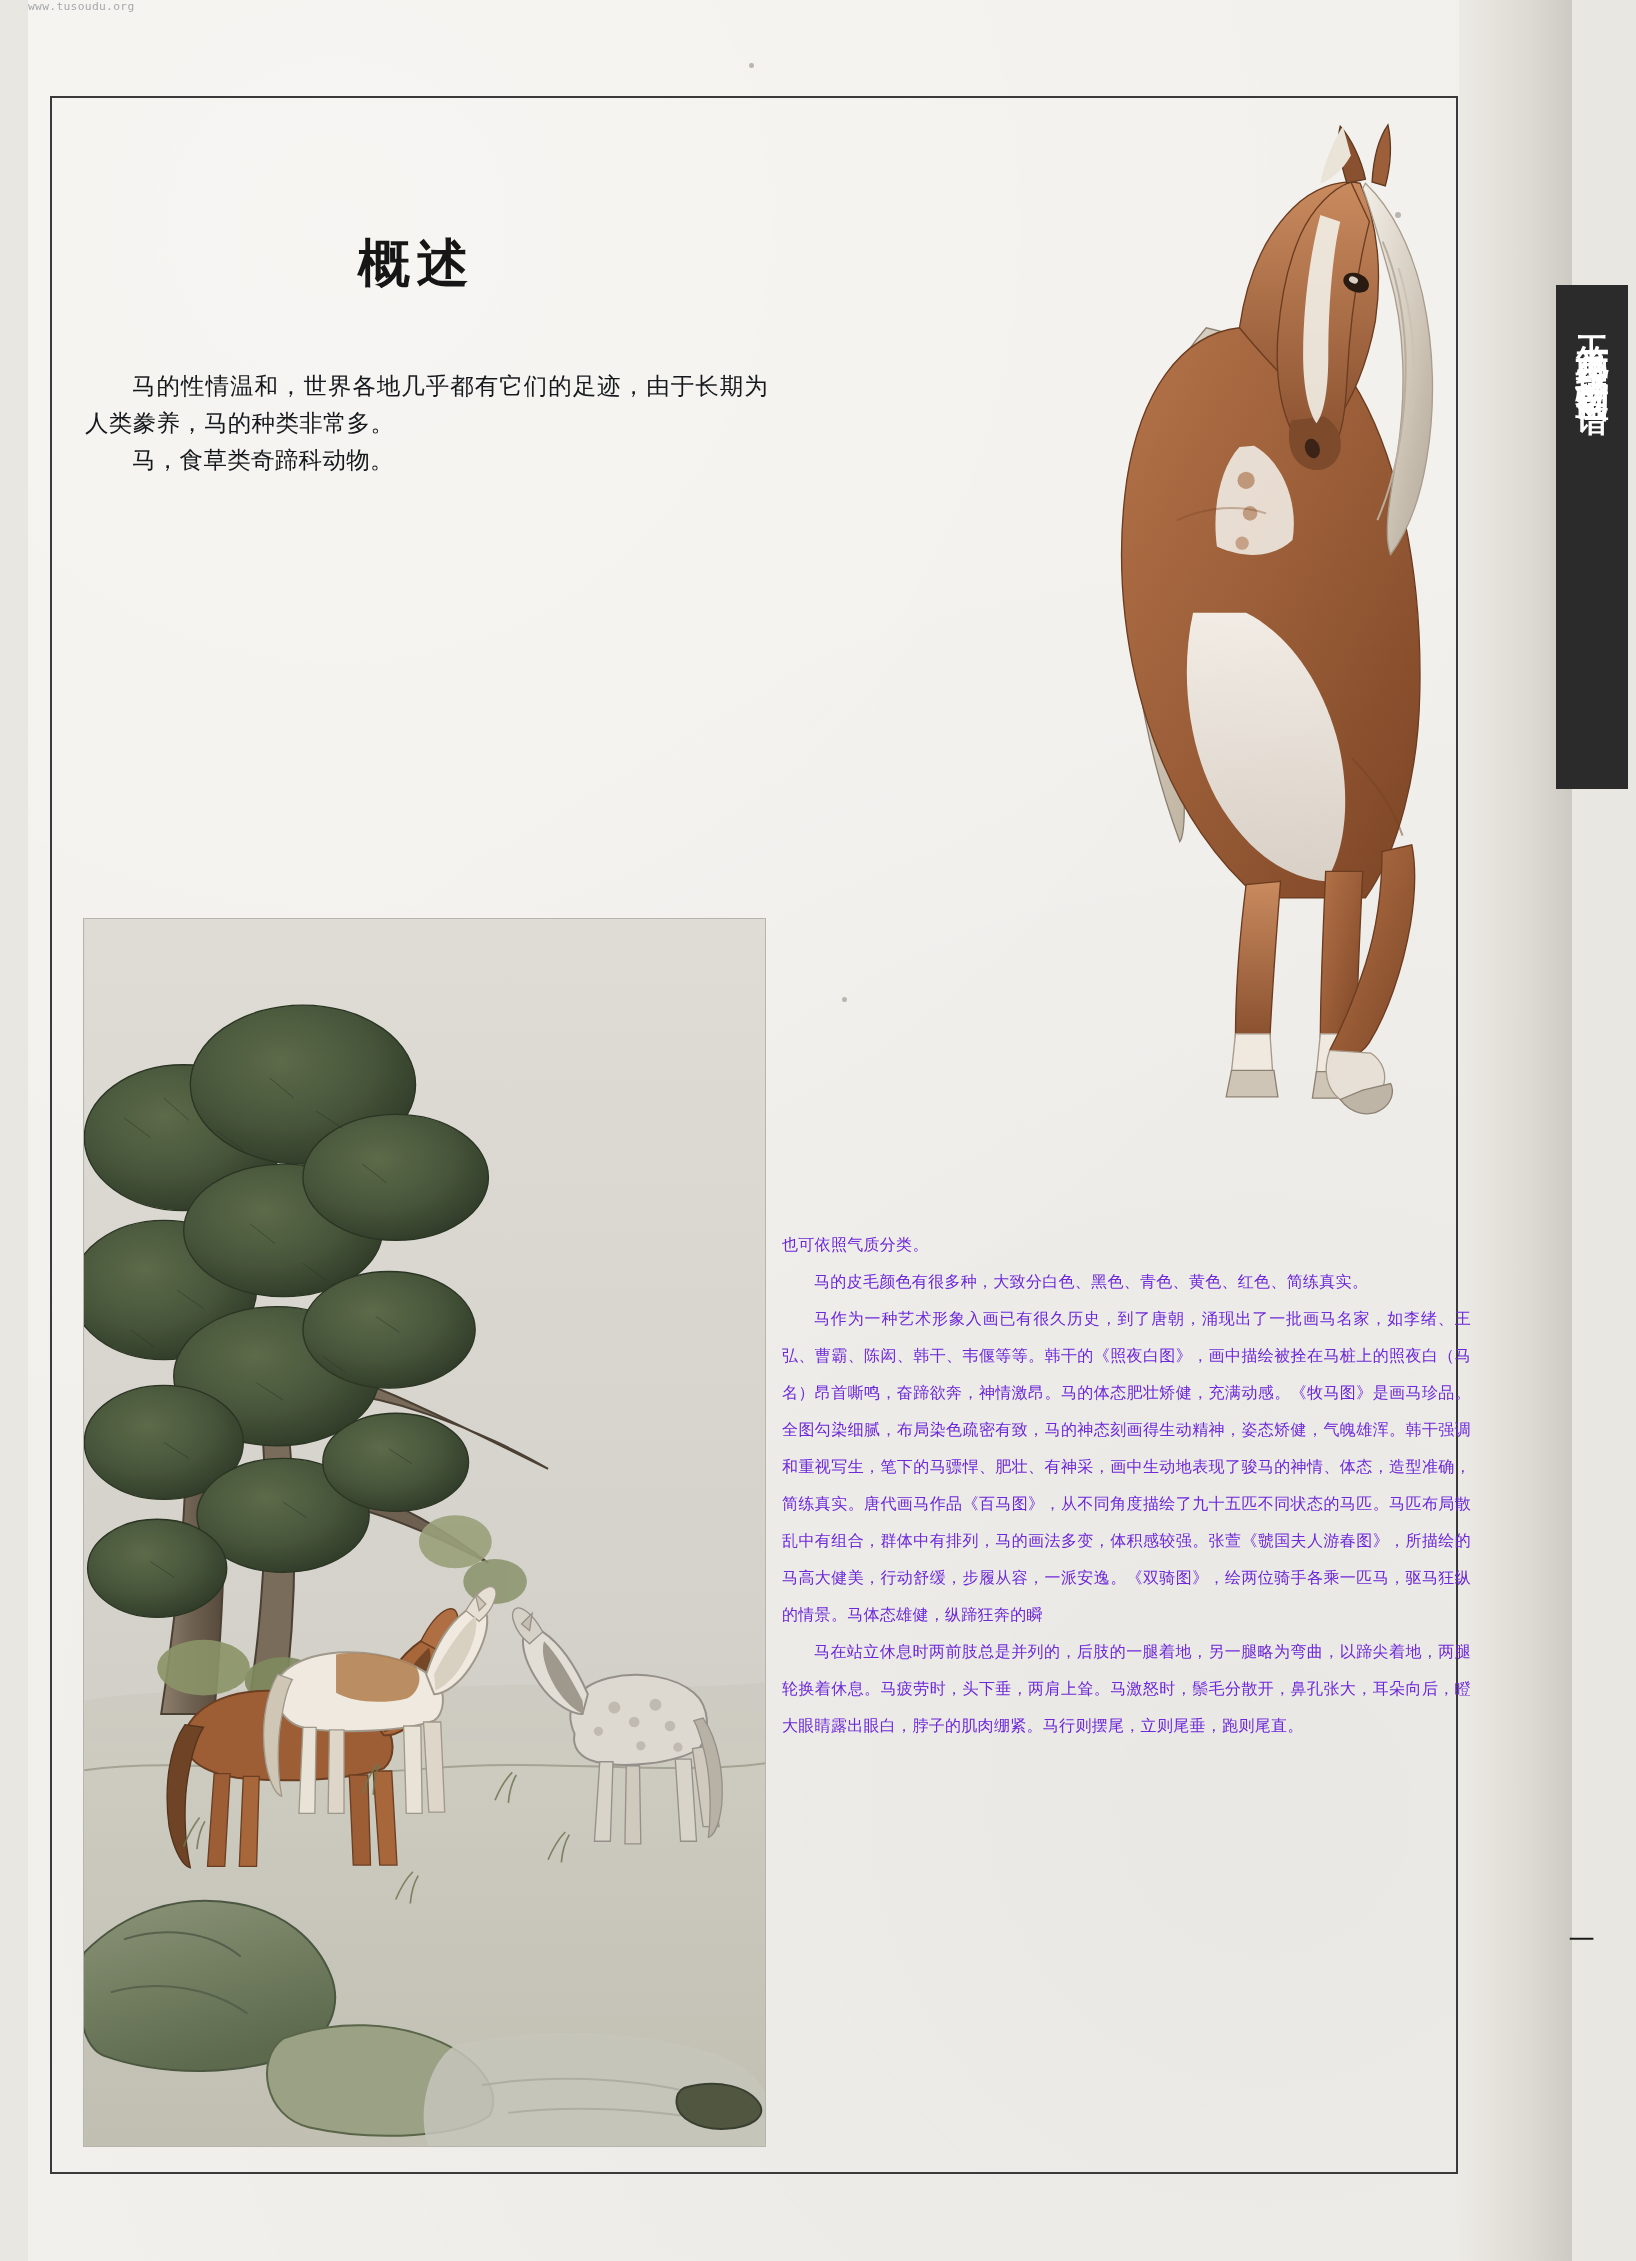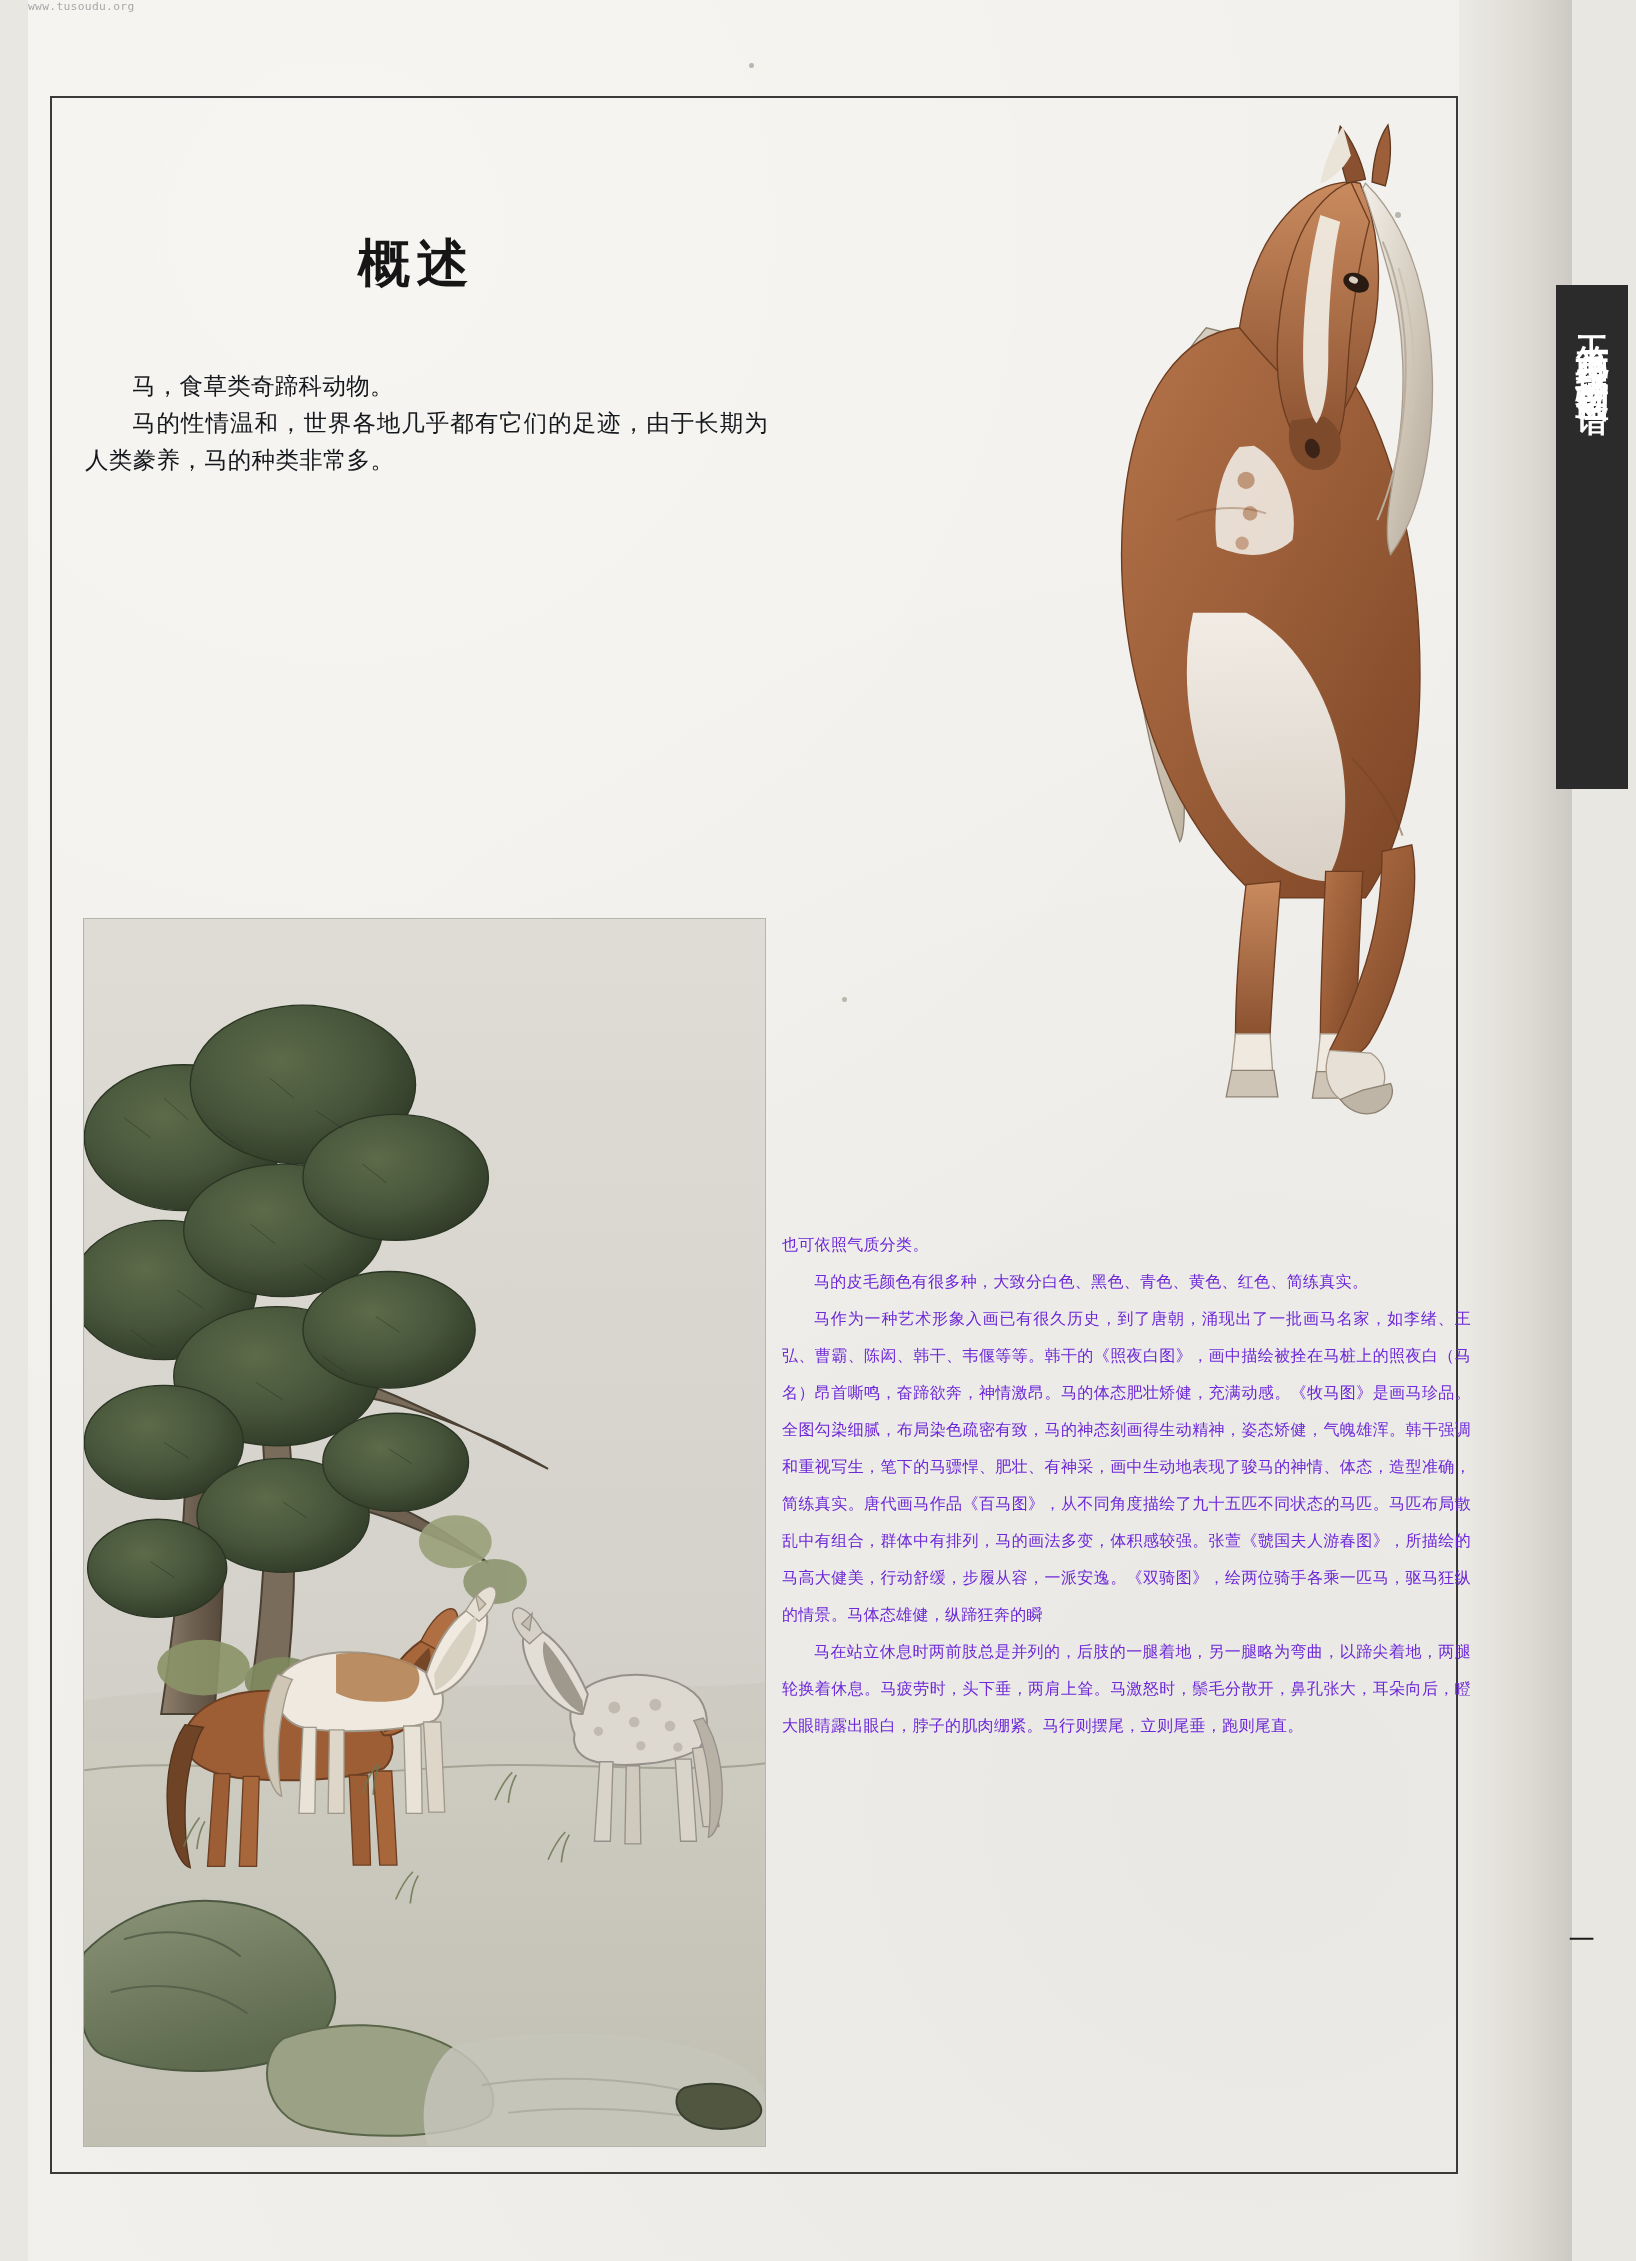--- a/index.html
+++ b/index.html
@@ -189,22 +189,22 @@
 
   <div class="speck" style="left:749px;top:63px;width:4.6px;height:4.6px;"></div>
   <div class="speck" style="left:1395px;top:212px;width:6px;height:6px;"></div>
   <div class="speck" style="left:842px;top:997px;width:4.6px;height:4.6px;"></div>
 
   <div class="frame"></div>
 
   <div class="heading">概述</div>
 
   <div class="col-left">
+    <p>马的性情温和，世界各地几乎都有它们的足迹，由于长期为人类豢养，马的种类非常多。</p>
     <p>马，食草类奇蹄科动物。</p>
-    <p>马的性情温和，世界各地几乎都有它们的足迹，由于长期为人类豢养，马的种类非常多。</p>
   </div>
 
   <div class="col-right">
     <p class="first">也可依照气质分类。</p>
     <p>马的皮毛颜色有很多种，大致分白色、黑色、青色、黄色、红色、简练真实。</p>
     <p>马作为一种艺术形象入画已有很久历史，到了唐朝，涌现出了一批画马名家，如李绪、王弘、曹霸、陈闳、韩干、韦偃等等。韩干的《照夜白图》，画中描绘被拴在马桩上的照夜白（马名）昂首嘶鸣，奋蹄欲奔，神情激昂。马的体态肥壮矫健，充满动感。《牧马图》是画马珍品。全图勾染细腻，布局染色疏密有致，马的神态刻画得生动精神，姿态矫健，气魄雄浑。韩干强调和重视写生，笔下的马骠悍、肥壮、有神采，画中生动地表现了骏马的神情、体态，造型准确，简练真实。唐代画马作品《百马图》，从不同角度描绘了九十五匹不同状态的马匹。马匹布局散乱中有组合，群体中有排列，马的画法多变，体积感较强。张萱《虢国夫人游春图》，所描绘的马高大健美，行动舒缓，步履从容，一派安逸。《双骑图》，绘两位骑手各乘一匹马，驱马狂纵的情景。马体态雄健，纵蹄狂奔的瞬</p>
     <p>马在站立休息时两前肢总是并列的，后肢的一腿着地，另一腿略为弯曲，以蹄尖着地，两腿轮换着休息。马疲劳时，头下垂，两肩上耸。马激怒时，鬃毛分散开，鼻孔张大，耳朵向后，瞪大眼睛露出眼白，脖子的肌肉绷紧。马行则摆尾，立则尾垂，跑则尾直。</p>
   </div>
 
   <div class="side-tab">

